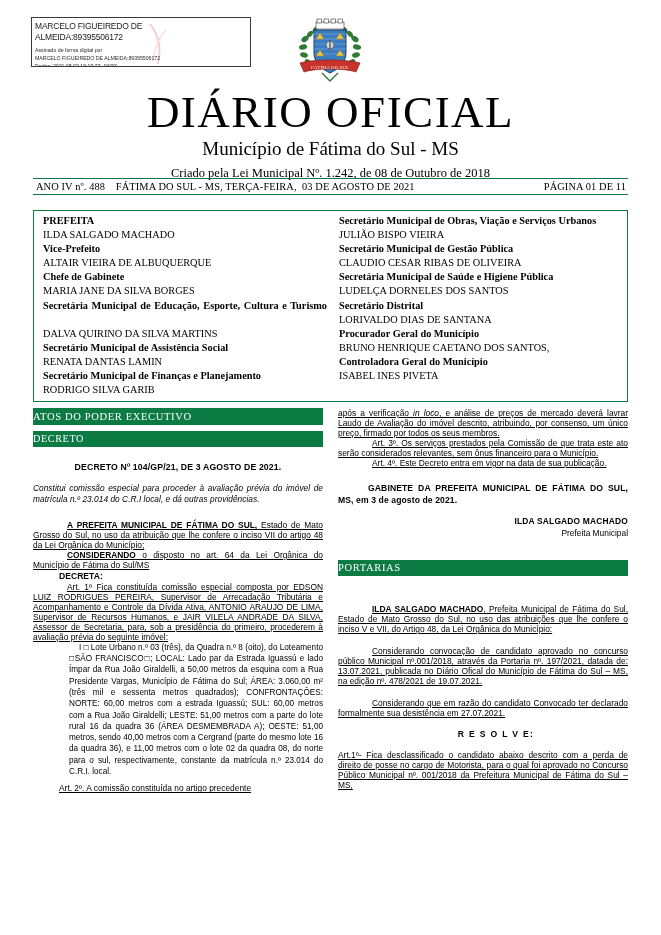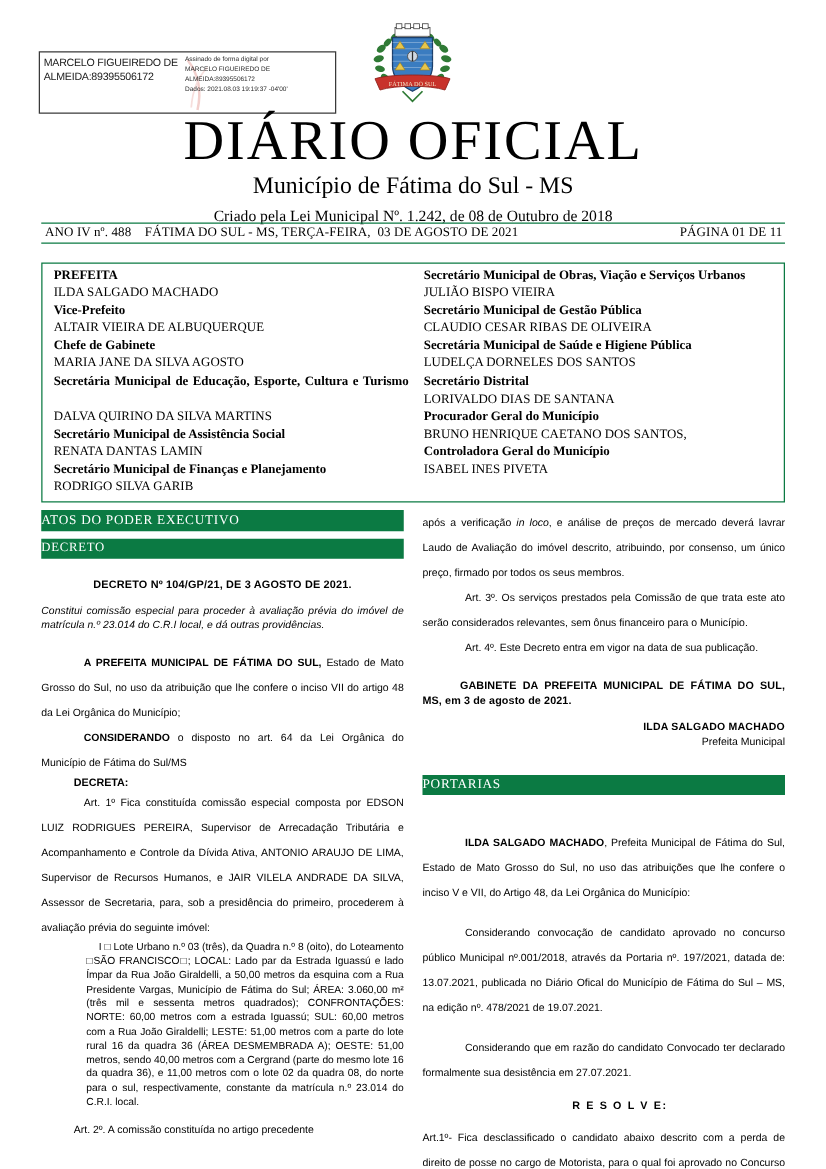--- a/index.html
+++ b/index.html
@@ -22,30 +22,29 @@
     height: 935px;
     box-sizing: border-box;
     padding: 0;
   }
 
   
   .sig-stamp {
     position: absolute;
     left: 31px;
     top: 17px;
-    width: 238px;
+    width: 220px;
     height: 50px;
     border: 1px solid #3a3a3a;
     box-sizing: border-box;
     display: flex;
-    flex-direction: row;
+    flex-direction: column;
     align-items: flex-start;
     overflow: hidden;
     background: #fff;
-    margin-top: 24px;
   }
   .sig-left {
     width: 108px;
     padding: 3px 2px 0 3px;
     font-family: "Liberation Sans", sans-serif;
     font-size: 8.5px;
     line-height: 1.35;
     letter-spacing: -0.2px;
     color: #1a1a1a;
   }
@@ -200,24 +199,25 @@
     font-family: "Liberation Sans", sans-serif;
     font-style: italic;
     font-size: 8.3px;
     line-height: 11.4px;
     text-align: justify;
     letter-spacing: .05px;
   }
   .s-body {
     font-family: "Liberation Sans", sans-serif;
     font-size: 8.4px;
-    line-height: 20px;
+    line-height: 10px;
     text-align: justify;
     text-justify: inter-word;
     letter-spacing: 0;
+    text-decoration: underline;
   }
   .s-body.indent { text-indent: 26px; }
   .s-body.indent-lg { text-indent: 34px; }
   .s-body b { font-weight: bold; }
   .s-body i { font-style: italic; }
 
   .s-quote {
     font-family: "Liberation Sans", sans-serif;
     font-size: 8.2px;
     line-height: 11.3px;
@@ -341,21 +341,21 @@
     <div>PÁGINA 01 DE 11</div>
   </div>
 
   <div class="officials">
     <div class="off-col left">
       <div class="off-role">PREFEITA</div>
       <div class="off-name">ILDA SALGADO MACHADO</div>
       <div class="off-role">Vice-Prefeito</div>
       <div class="off-name">ALTAIR VIEIRA DE ALBUQUERQUE</div>
       <div class="off-role">Chefe de Gabinete</div>
-      <div class="off-name">MARIA JANE DA SILVA AGOSTO</div>
+      <div class="off-name">MARIA JANE DA SILVA BORGES</div>
       <div class="off-role justify-two">Secretária Municipal de Educação, Esporte, Cultura e Turismo</div>
       <div class="off-name">DALVA QUIRINO DA SILVA MARTINS</div>
       <div class="off-role">Secretário Municipal de Assistência Social</div>
       <div class="off-name">RENATA DANTAS LAMIN</div>
       <div class="off-role">Secretário Municipal de Finanças e Planejamento</div>
       <div class="off-name">RODRIGO SILVA GARIB</div>
     </div>
     <div class="off-col right">
       <div class="off-role">Secretário Municipal de Obras, Viação e Serviços Urbanos</div>
       <div class="off-name">JULIÃO BISPO VIEIRA</div>

